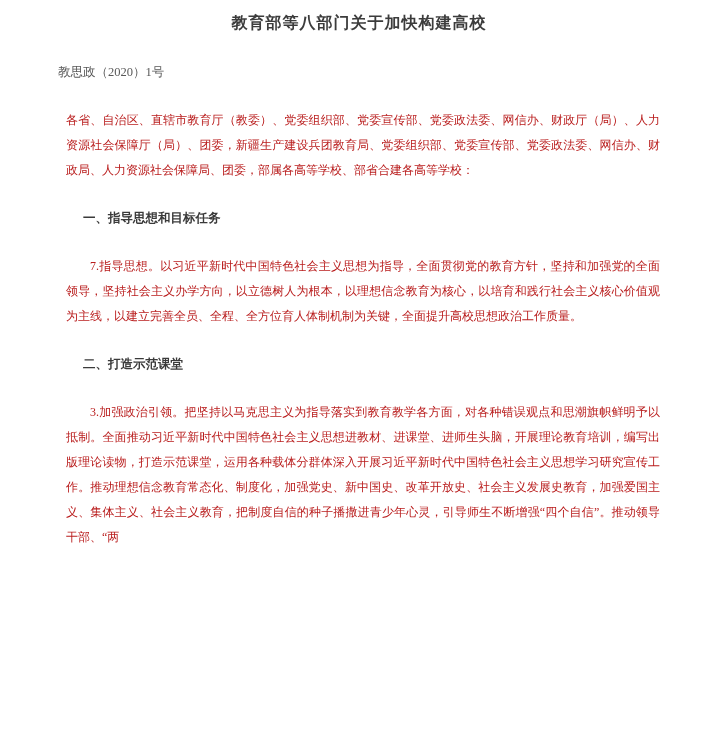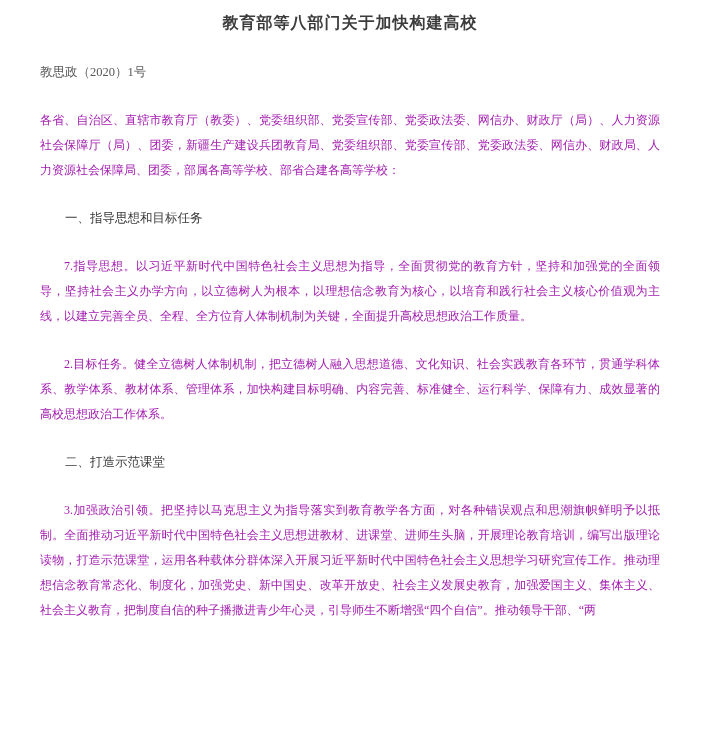--- a/index.html
+++ b/index.html
@@ -7,21 +7,21 @@
     padding: 0;
     background: #ffffff;
     width: 712px;
     height: 729px;
     overflow: hidden;
   }
   .page {
     box-sizing: border-box;
     width: 712px;
     height: 729px;
-    padding: 12px 52px 0 40px;
+    padding: 12px 52px 0 58px;
     font-family: "Liberation Serif", "DejaVu Serif", serif;
     overflow: hidden;
   }
   .doc-title {
     margin: 0;
     text-align: center;
     font-size: 16px;
     line-height: 22px;
     font-weight: bold;
     color: #3c3c3c;
@@ -31,36 +31,36 @@
     margin-top: 31px;
     text-align: left;
     font-size: 12.5px;
     line-height: 14px;
     color: #595959;
   }
   .blocks {
     margin-top: 29px;
   }
   .para {
-    margin: 0 0 23px 0;
+    margin: 0 0 23px 8px;
     font-size: 12px;
     line-height: 25px;
-    color: #a21caf;
+    color: #b91c1c;
     text-align: justify;
     text-indent: 2em;
     word-break: break-all;
   }
   .para.no-indent {
     text-indent: 0;
   }
   .heading {
     margin: 0 0 23px 0;
     font-size: 12.5px;
     line-height: 25px;
-    font-weight: normal;
+    font-weight: bold;
     color: #3a3a3a;
     text-indent: 2em;
   }
 </style>
 </head>
 <body>
 
 <div class="page">
 
   <h1 class="doc-title">
@@ -71,21 +71,20 @@
 
   <div class="blocks">
 
     <p class="para no-indent">各省、自治区、直辖市教育厅（教委）、党委组织部、党委宣传部、党委政法委、网信办、财政厅（局）、人力资源社会保障厅（局）、团委，新疆生产建设兵团教育局、党委组织部、党委宣传部、党委政法委、网信办、财政局、人力资源社会保障局、团委，部属各高等学校、部省合建各高等学校：</p>
 
 
     <h2 class="heading">一、指导思想和目标任务</h2>
 
     <p class="para">7.指导思想。以习近平新时代中国特色社会主义思想为指导，全面贯彻党的教育方针，坚持和加强党的全面领导，坚持社会主义办学方向，以立德树人为根本，以理想信念教育为核心，以培育和践行社会主义核心价值观为主线，以建立完善全员、全程、全方位育人体制机制为关键，全面提升高校思想政治工作质量。</p>
 
-    <p class="para">2.目标任务。健全立德树人体制机制，把立德树人融入思想道德、文化知识、社会实践教育各环节，贯通学科体系、教学体系、教材体系、管理体系，加快构建目标明确、内容完善、标准健全、运行科学、保障有力、成效显著的高校思想政治工作体系。</p>
 
     <h2 class="heading">二、打造示范课堂</h2>
 
     <p class="para">3.加强政治引领。把坚持以马克思主义为指导落实到教育教学各方面，对各种错误观点和思潮旗帜鲜明予以抵制。全面推动习近平新时代中国特色社会主义思想进教材、进课堂、进师生头脑，开展理论教育培训，编写出版理论读物，打造示范课堂，运用各种载体分群体深入开展习近平新时代中国特色社会主义思想学习研究宣传工作。推动理想信念教育常态化、制度化，加强党史、新中国史、改革开放史、社会主义发展史教育，加强爱国主义、集体主义、社会主义教育，把制度自信的种子播撒进青少年心灵，引导师生不断增强“四个自信”。推动领导干部、“两</p>
 
   </div>
 
 </div>
 
 </body></html>

